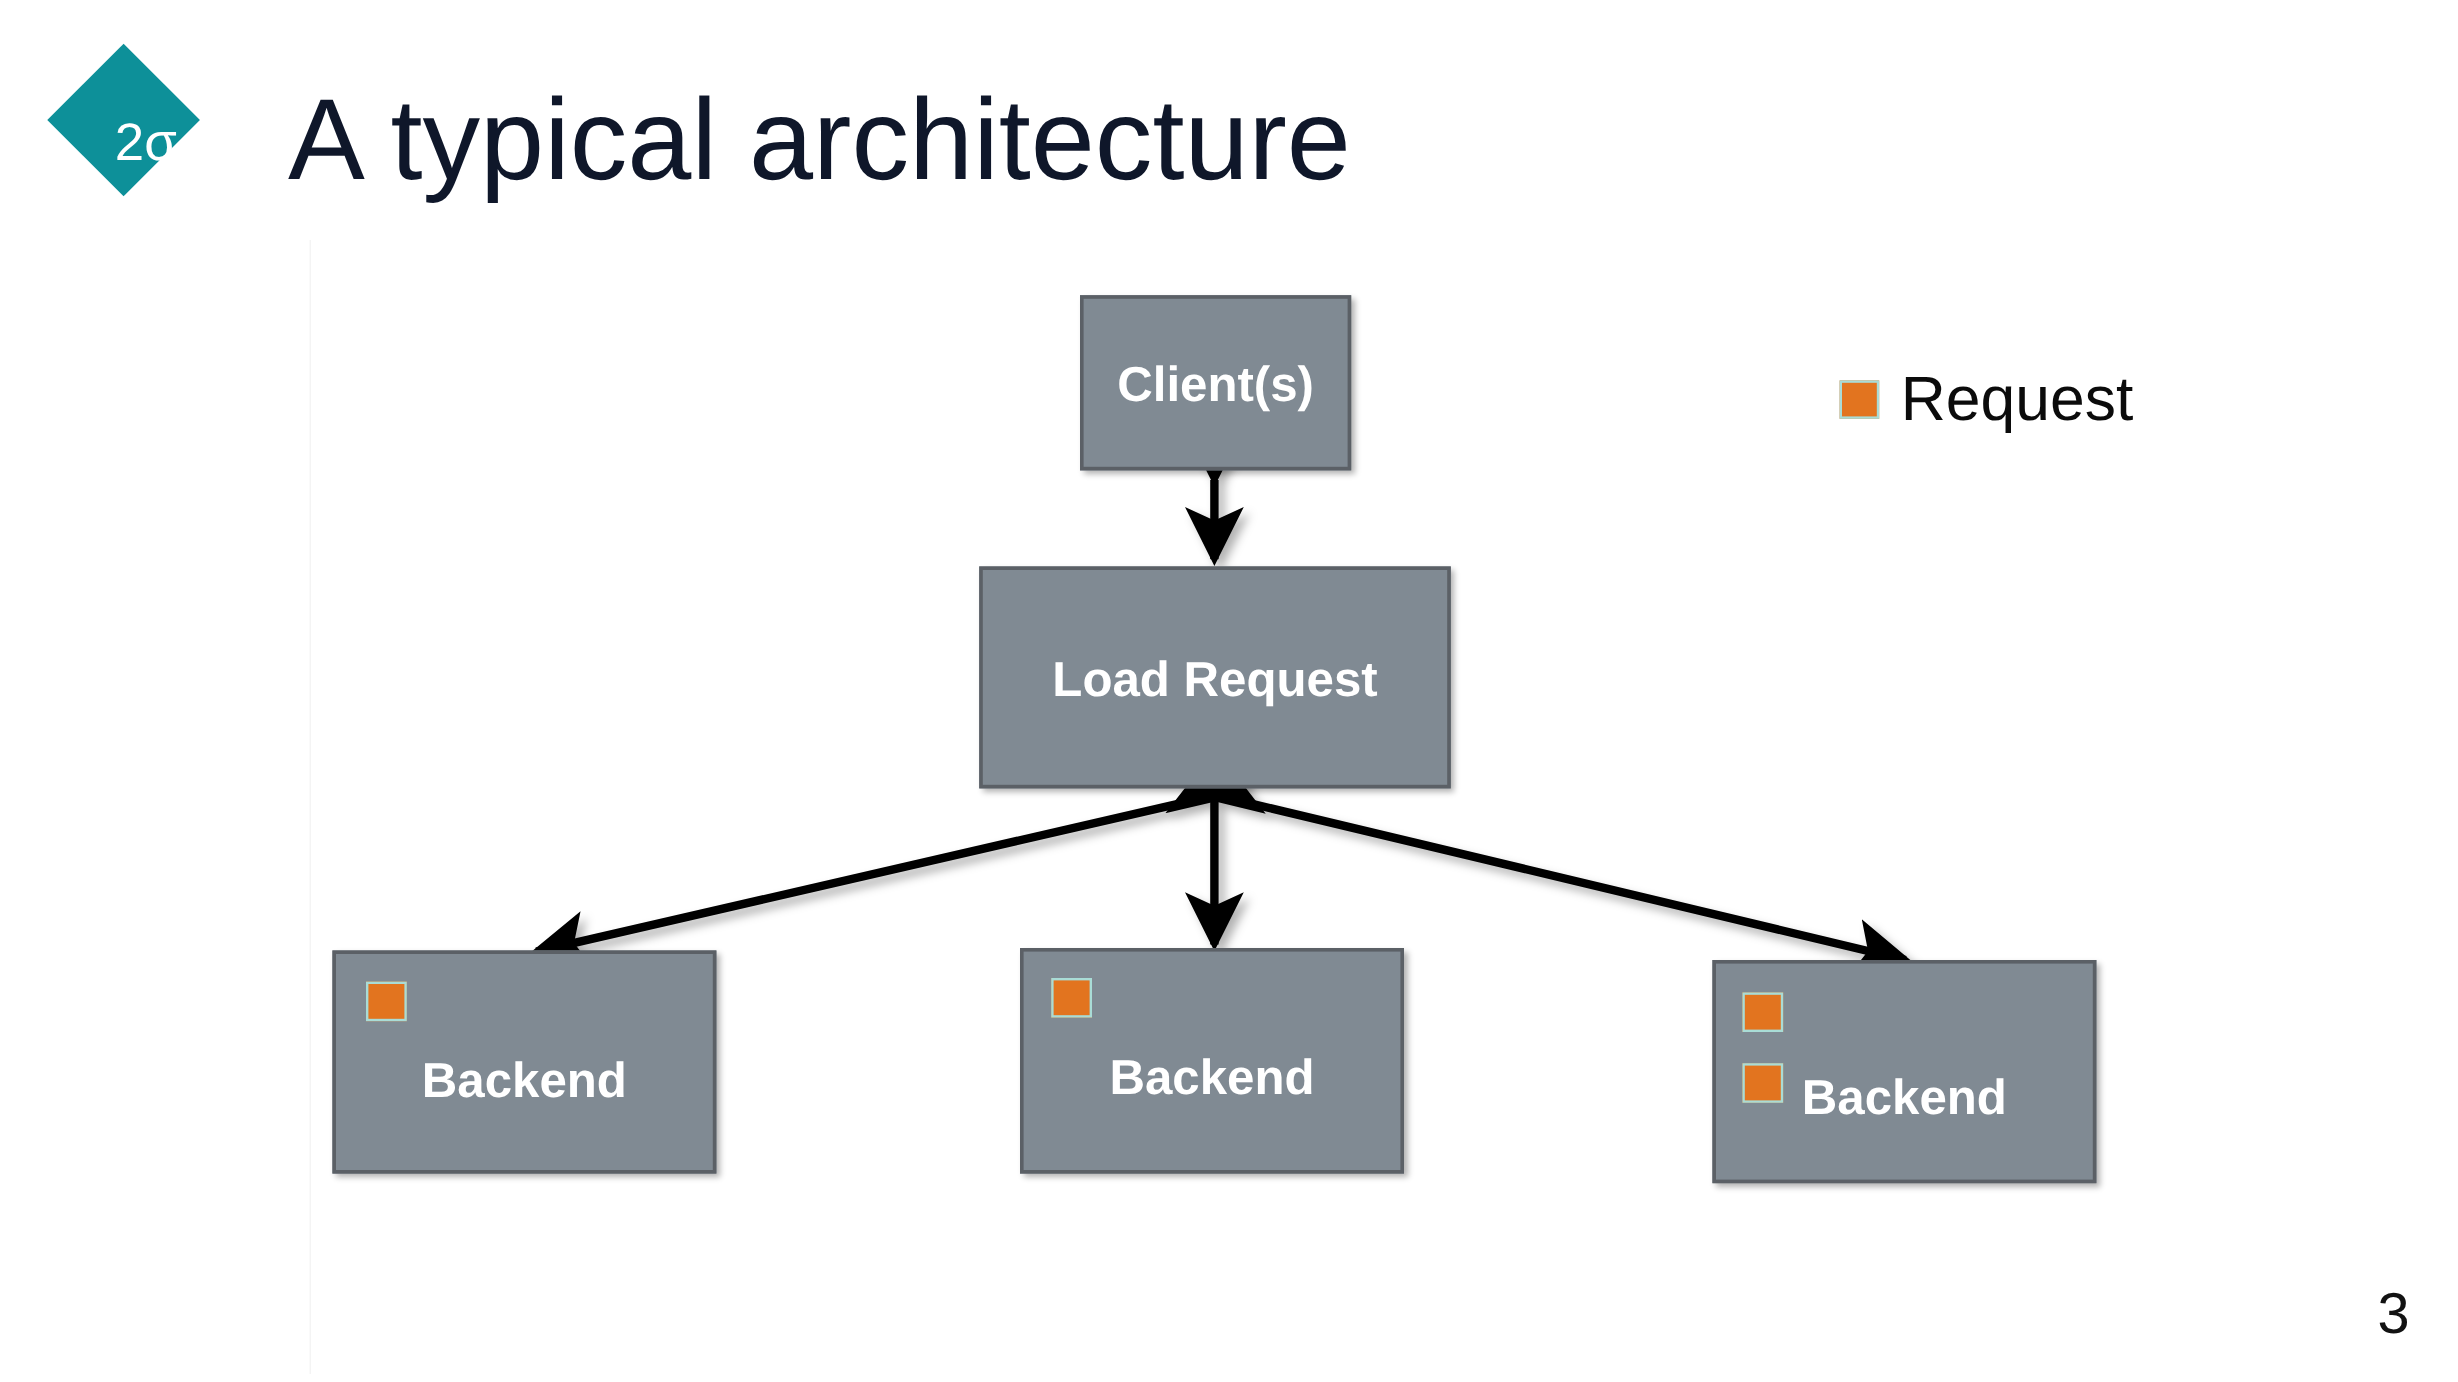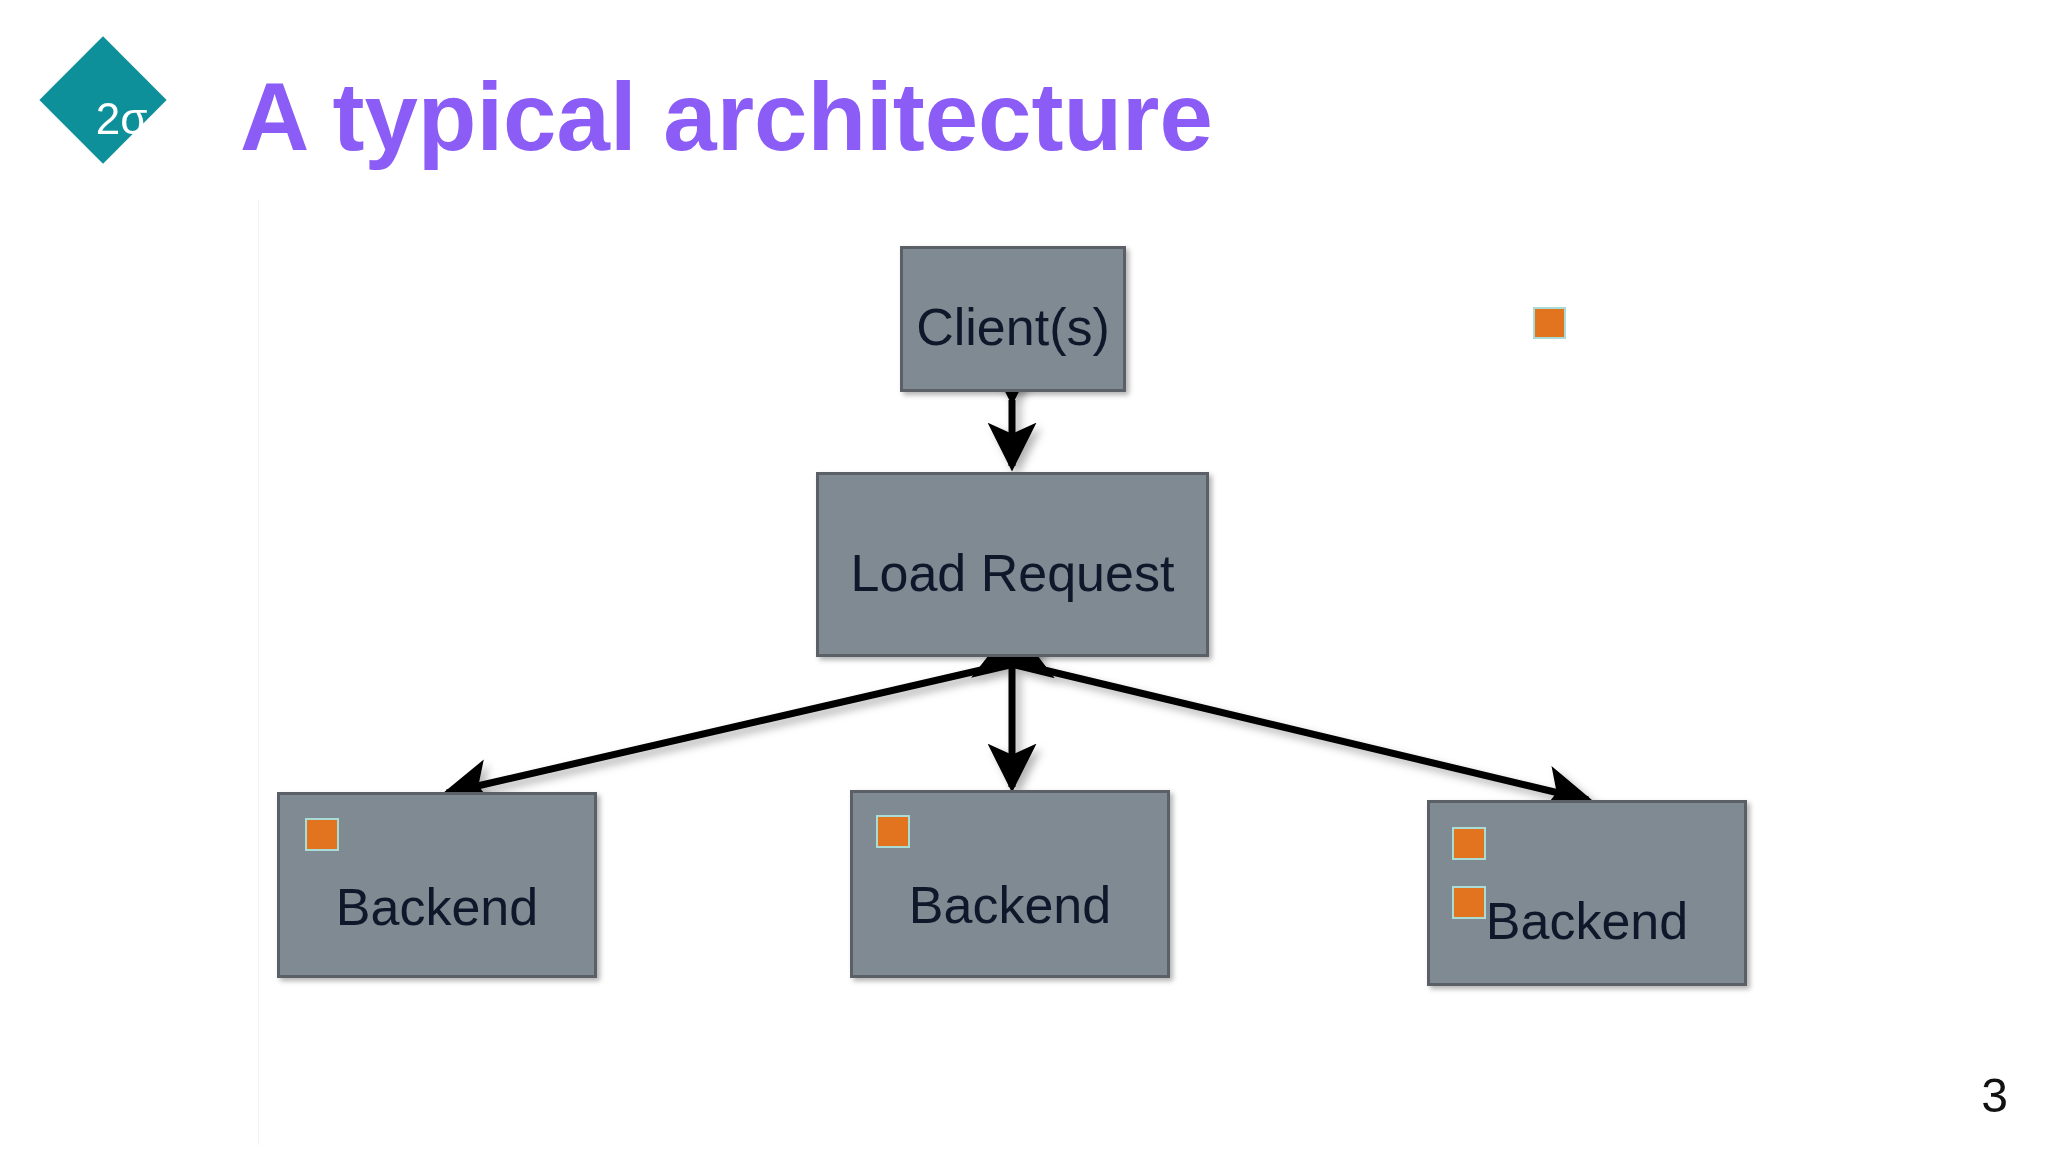--- a/index.html
+++ b/index.html
@@ -42,23 +42,23 @@
     font-family: "Liberation Sans", sans-serif;
     letter-spacing: 0px;
     pointer-events: none;
   }
   #page-title {
     position: absolute;
     left: 240px;
     top: 62px;
     font-size: 96px;
     line-height: 110px;
-    color: #8b5cf6;
-    font-family: "Liberation Sans", sans-serif;
-    font-weight: 700;
+    color: #0f172a;
+    font-family: "Liberation Sans", sans-serif;
+    font-weight: 400;
     white-space: nowrap;
   }
 
   
   #content-frame-line {
     position: absolute;
     left: 258px;
     top: 200px;
     width: 1px;
     height: 945px;
@@ -71,24 +71,25 @@
     background: #808A93;
     border: 3px solid #5B6066;
     box-sizing: border-box;
     box-shadow: 3px 3px 5px rgba(0,0,0,0.30);
   }
   .node-label {
     position: absolute;
     left: 0;
     right: 0;
     text-align: center;
-    color: #0f172a;
-    font-size: 52px;
+    color: #ffffff;
+    font-size: 41px;
     font-family: "Liberation Sans", sans-serif;
     white-space: nowrap;
+    font-weight: bold;
   }
 
   #box-client   { left: 900px;  top: 246px; width: 226px; height: 146px; }
   #box-client .node-label   { top: 48px; }
 
   #box-lb       { left: 816px;  top: 472px; width: 393px; height: 185px; }
   #box-lb .node-label       { top: 68px; }
 
   #box-backend-1 { left: 277px;  top: 792px; width: 320px; height: 186px; }
   #box-backend-1 .node-label { top: 82px; }
@@ -213,17 +214,18 @@
   </div>
 
   <div class="node-box" id="box-backend-3">
     <div class="req-square" id="req-b3-0"></div>
     <div class="req-square" id="req-b3-1"></div>
     <div class="node-label">Backend</div>
   </div>
 
   <div id="legend">
     <div id="legend-swatch"></div>
+    <div id="legend-label">Request</div>
   </div>
 
   <div id="page-number">3</div>
 
 </div>
 
 </body></html>

